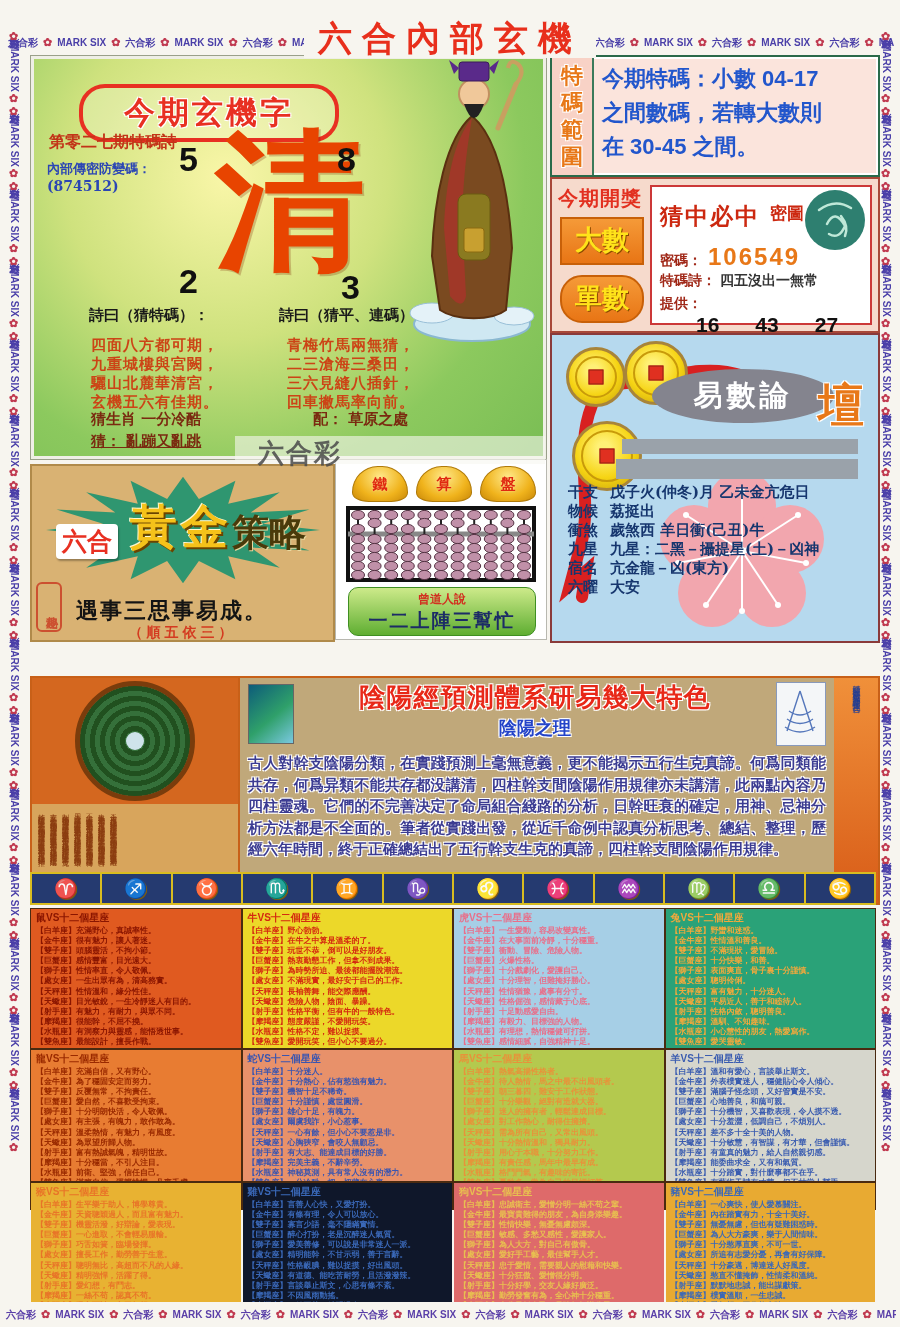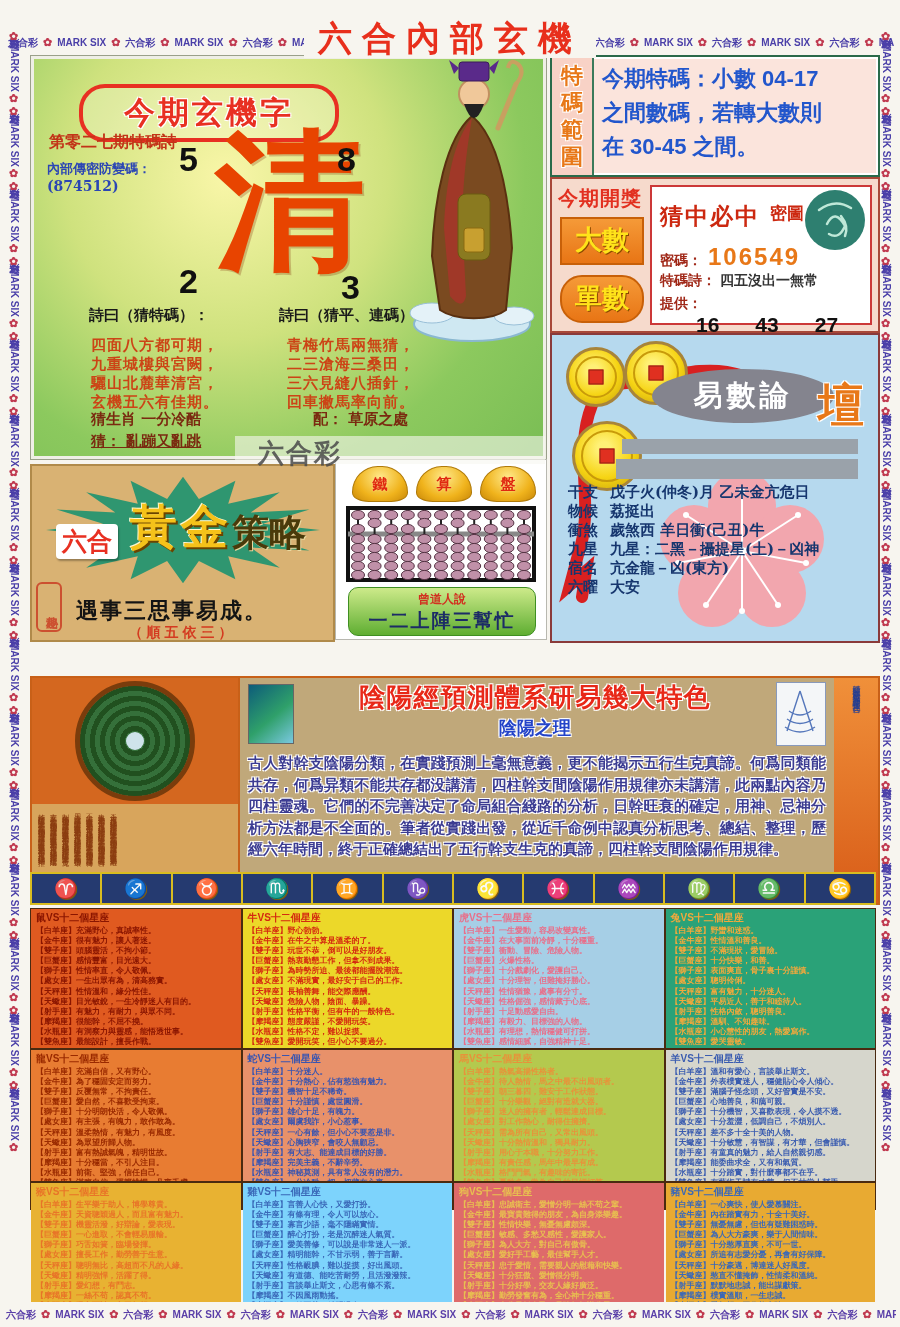--- a/index.html
+++ b/index.html
@@ -614,21 +614,21 @@
         <div class="gp-line">【雙子座】機靈活潑，好辯論，愛表現。</div>
         <div class="gp-line">【巨蟹座】一心進取，不會輕易服輸。</div>
         <div class="gp-line">【獅子座】巧舌如簧，臨場發揮。</div>
         <div class="gp-line">【處女座】擅長工作，勤勞善于生意。</div>
         <div class="gp-line">【天秤座】聰明無比，高超而不凡的人緣。</div>
         <div class="gp-line">【天蠍座】精明強悍，活躍了得。</div>
         <div class="gp-line">【射手座】愛幻想，有鬥志。</div>
         <div class="gp-line">【摩羯座】一絲不苟，認真不茍。</div>
         <div class="gp-line">【水瓶座】千方百計，富于幻想。</div>
       </div>
-      <div class="gp" style="background: #7dd3fc; color: rgb(58, 104, 184);">
+      <div class="gp" style="background: #0f172a; color: rgb(58, 104, 184);">
         <div class="gp-title">雞VS十二個星座</div>
         <div class="gp-line">【白羊座】言善人心快，又愛打扮。</div>
         <div class="gp-line">【金牛座】有條有理，令人可以放心。</div>
         <div class="gp-line">【雙子座】寡言少語，毫不隱瞞實情。</div>
         <div class="gp-line">【巨蟹座】醉心打扮，老是沉醉迷人氣質。</div>
         <div class="gp-line">【獅子座】愛美善修，可以說是非常迷人一派。</div>
         <div class="gp-line">【處女座】精明能幹，不甘示弱，善于言辭。</div>
         <div class="gp-line">【天秤座】性格靦腆，難以捉摸，好出風頭。</div>
         <div class="gp-line">【天蠍座】有道德、能吃苦耐勞，且活潑潑辣。</div>
         <div class="gp-line">【射手座】言談舉止斯文，心思有條不紊。</div>

